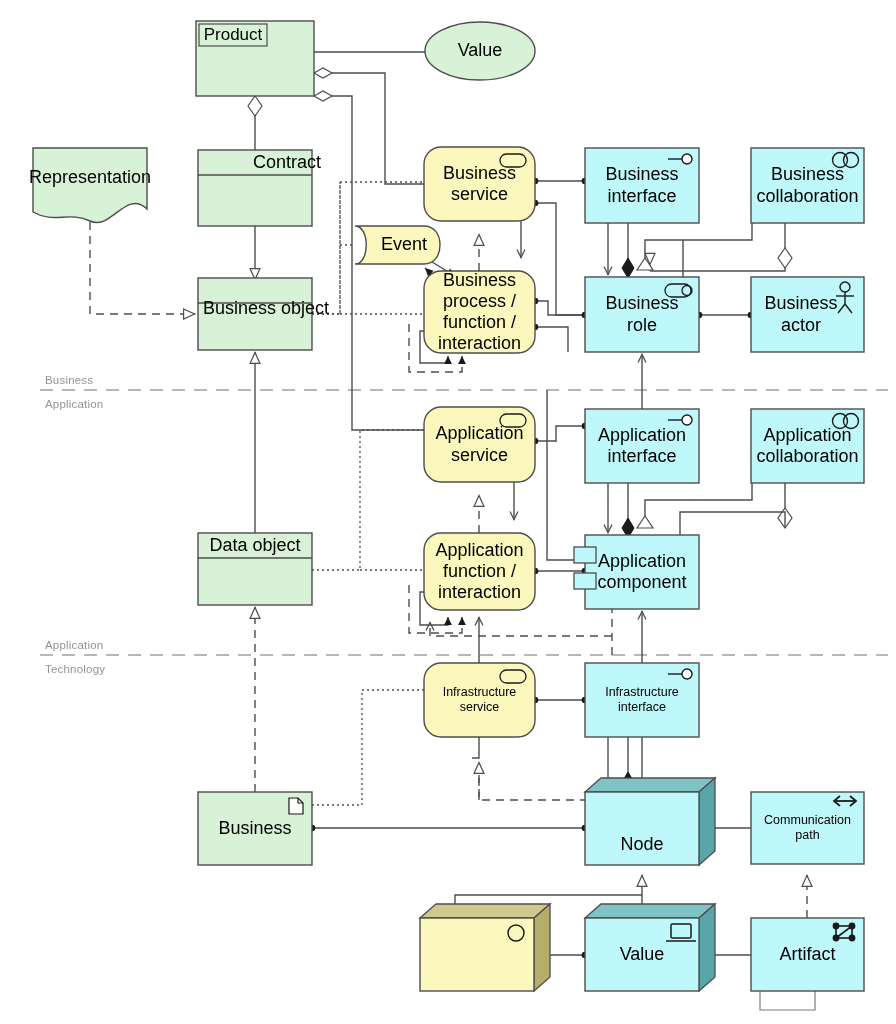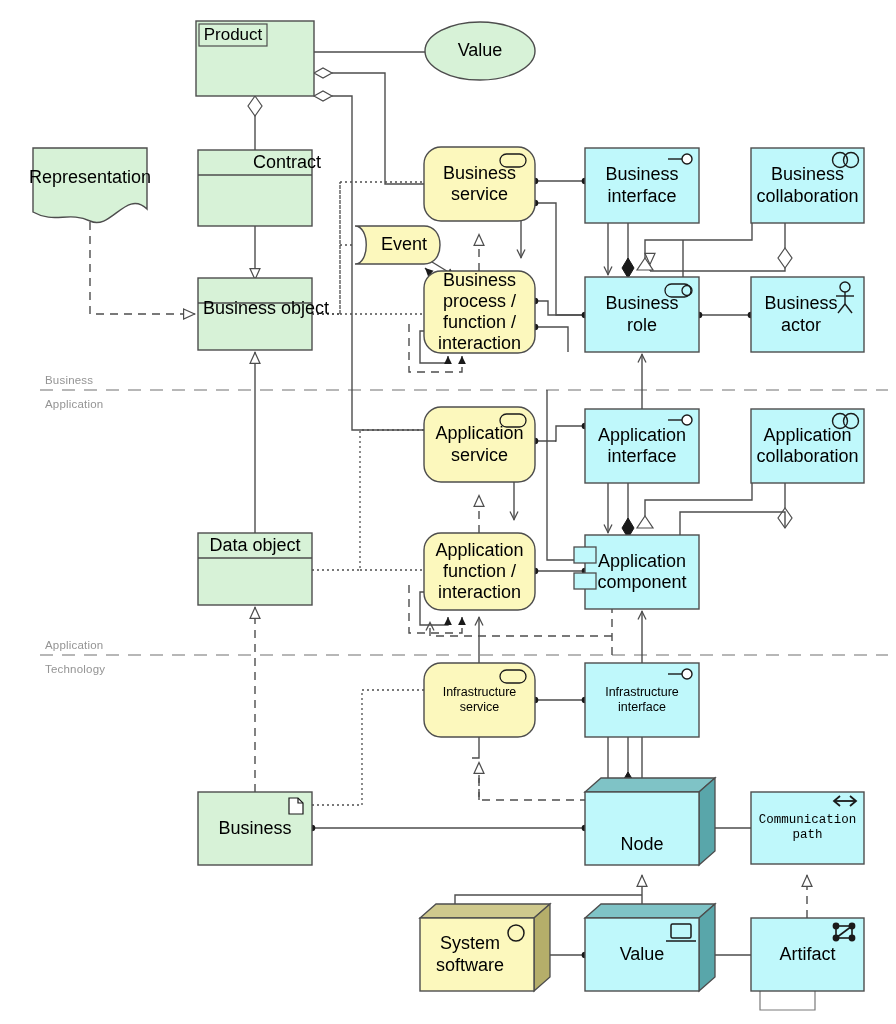--- a/index.html
+++ b/index.html
@@ -399,25 +399,23 @@
   <div class="lbl" style="left:424px;top:663px;width:111px;height:74px;font-size:12.5px;">Infrastructure
 service</div>
 
   <div class="lbl" style="left:585px;top:663px;width:114px;height:74px;font-size:12.5px;">Infrastructure
 interface</div>
 
   <div class="lbl" style="left:198px;top:792px;width:114px;height:73px;">Business</div>
 
   <div class="lbl" style="left:585px;top:792px;width:114px;height:73px;margin-top:16px;">Node</div>
 
-  <div class="lbl" style="left:751px;top:792px;width:113px;height:72px;font-size:12.5px;font-family:Liberation Mono, monospace;">Communication
+  <div class="lbl" style="left:751px;top:792px;width:113px;height:72px;font-size:12.5px;">Communication
 path</div>
 
-  <div class="lbl" style="left:420px;top:918px;width:100px;height:73px;">System
-software</div>
 
   <div class="lbl" style="left:585px;top:918px;width:114px;height:73px;">Value</div>
 
   <div class="lbl" style="left:751px;top:918px;width:113px;height:73px;">Artifact</div>
 
   <div class="layerlbl" style="left:45px;top:374px;">Business</div>
   <div class="layerlbl" style="left:45px;top:398px;">Application</div>
   <div class="layerlbl" style="left:45px;top:639px;">Application</div>
   <div class="layerlbl" style="left:45px;top:663px;">Technology</div>
 

